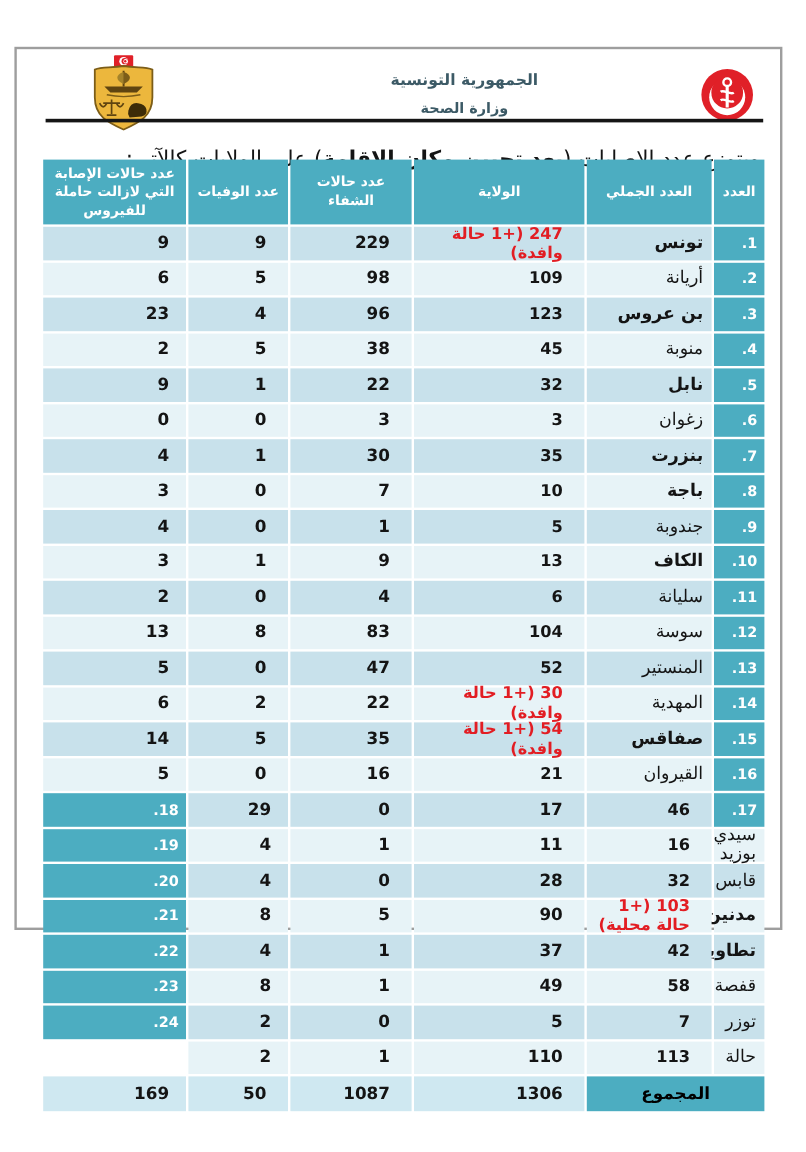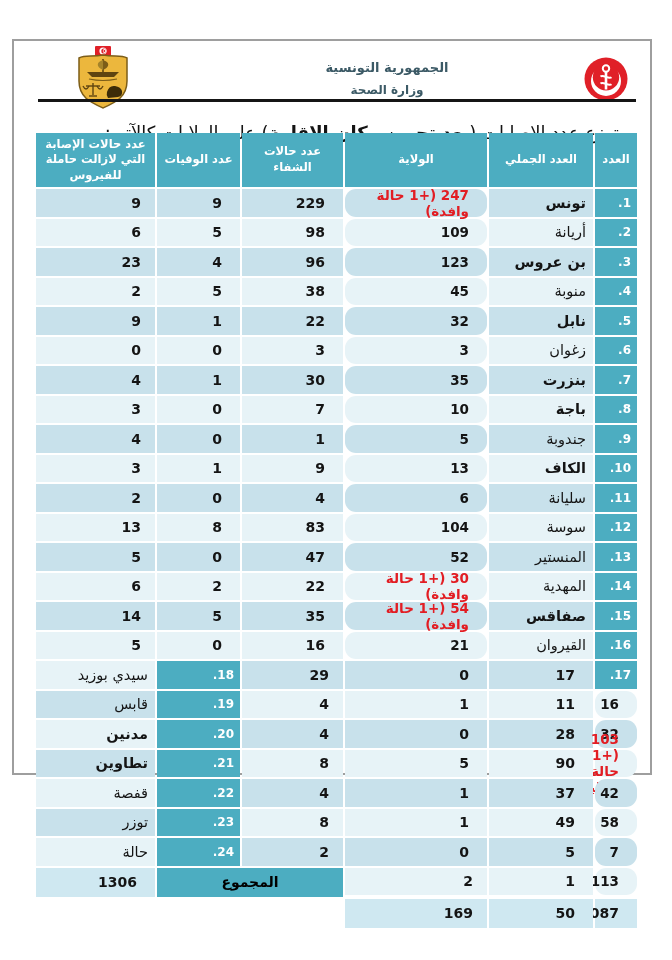--- a/index.html
+++ b/index.html
@@ -48,21 +48,21 @@
     height:27.5px;display:flex;align-items:center;box-sizing:border-box;font-size:14px;
   }
   .c-num{
     background:var(--teal);color:#fff;font-weight:bold;font-size:12px;
     justify-content:flex-start;padding-inline-start:6px;
   }
   .c-gov{padding-inline-start:7px;font-size:14.5px;}
   .c-gov.bold{font-weight:bold;}
   .c-val{font-weight:bold;justify-content:flex-start;padding-inline-start:18px;}
   .c-act{padding-inline-start:14px;}
-  .c-total{font-size:13.5px;border-radius:11px;}
+  .c-total{font-size:13.5px;}
   .red{color:var(--red);}
   .odd{background:var(--row-odd);}
   .even{background:var(--row-even);}
   .total-label{
     grid-column:span 2;background:var(--teal);color:#000000;font-weight:bold;font-size:14px;
     height:29px;justify-content:center;
   }
   .total-val{background:var(--total-bg);height:29px;font-size:14px;}
 </style>
 </head>
@@ -215,20 +215,21 @@
       <div class="cell c-val odd">35</div>
       <div class="cell c-val odd">5</div>
       <div class="cell c-val c-act odd">14</div>
       <div class="cell c-num">16.</div>
       <div class="cell c-gov even">القيروان</div>
       <div class="cell c-val c-total even">21</div>
       <div class="cell c-val even">16</div>
       <div class="cell c-val even">0</div>
       <div class="cell c-val c-act even">5</div>
       <div class="cell c-num">17.</div>
+      <div class="cell c-val c-total odd">46</div>
       <div class="cell c-val odd">17</div>
       <div class="cell c-val odd">0</div>
       <div class="cell c-val c-act odd">29</div>
       <div class="cell c-num">18.</div>
       <div class="cell c-gov even">سيدي بوزيد</div>
       <div class="cell c-val c-total even">16</div>
       <div class="cell c-val even">11</div>
       <div class="cell c-val even">1</div>
       <div class="cell c-val c-act even">4</div>
       <div class="cell c-num">19.</div>
@@ -257,20 +258,21 @@
       <div class="cell c-val c-act even">8</div>
       <div class="cell c-num">23.</div>
       <div class="cell c-gov odd">توزر</div>
       <div class="cell c-val c-total odd">7</div>
       <div class="cell c-val odd">5</div>
       <div class="cell c-val odd">0</div>
       <div class="cell c-val c-act odd">2</div>
       <div class="cell c-num">24.</div>
       <div class="cell c-gov even">حالة</div>
       <div class="cell c-val c-total even">113</div>
+      <div class="cell c-val even">110</div>
       <div class="cell c-val even">1</div>
       <div class="cell c-val c-act even">2</div>
       <div class="cell total-label" id="total-start">المجموع</div>
     <div class="cell c-val total-val">1306</div>
     <div class="cell c-val total-val">1087</div>
     <div class="cell c-val total-val">50</div>
     <div class="cell c-val c-act total-val">169</div>
   </div>
 
 </div>

